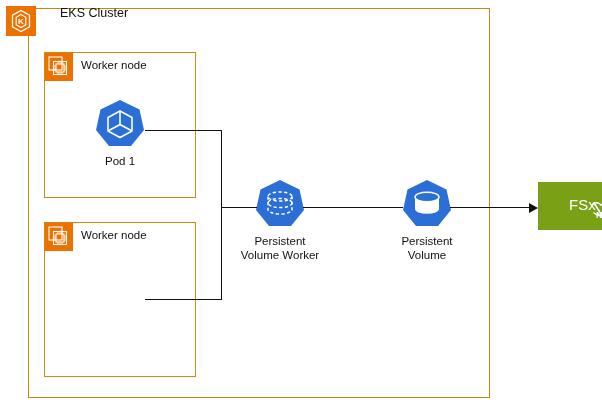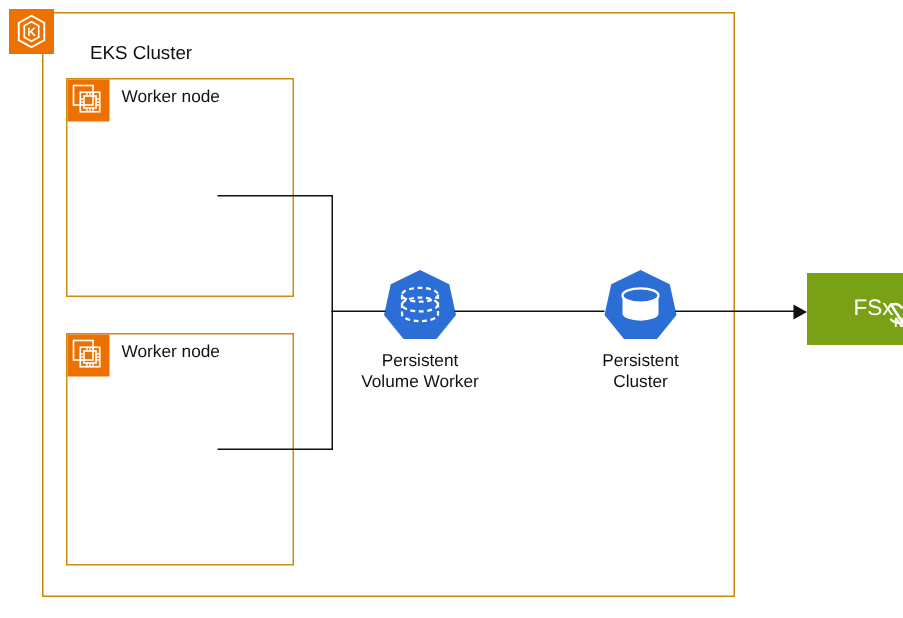--- a/index.html
+++ b/index.html
@@ -23,21 +23,21 @@
     top: 8px;
     width: 462px;
     height: 390px;
     border: 1.6px solid #C8860D;
     box-sizing: border-box;
     background: transparent;
   }
   .cluster-title {
     position: absolute;
     left: 60px;
-    top: 28px;
+    top: 6px;
     font-size: 12.5px;
     color: #111111;
     white-space: nowrap;
   }
   .cluster-icon {
     position: absolute;
     left: 6px;
     top: 6px;
     width: 30px;
     height: 30px;
@@ -184,20 +184,32 @@
           <line x1="9" y1="17" x2="11" y2="17"></line>
           <line x1="19" y1="13" x2="21" y2="13"></line>
           <line x1="19" y1="15" x2="21" y2="15"></line>
           <line x1="19" y1="17" x2="21" y2="17"></line>
         </g>
       </svg>
     </div>
     <div class="node-label">Worker node</div>
   </div>
 
+  <div class="k8s-node pod-1">
+    <svg class="k8s-hept" viewBox="0 0 54 54" aria-hidden="true">
+      <polygon points="27,2 46.5,11.5 51,32 38,48 16,48 3,32 7.5,11.5" fill="#2B6FD6"></polygon>
+      <g fill="none" stroke="#ffffff" stroke-width="1.6" stroke-linejoin="round">
+        <polygon points="27,13 39,19.5 39,33 27,39.5 15,33 15,19.5"></polygon>
+        <line x1="27" y1="13" x2="27" y2="26.5"></line>
+        <line x1="27" y1="26.5" x2="15" y2="33"></line>
+        <line x1="27" y1="26.5" x2="39" y2="33"></line>
+      </g>
+    </svg>
+    <div class="k8s-caption">Pod 1</div>
+  </div>
 
 
   <div class="k8s-node pvc">
     <svg class="k8s-hept" viewBox="0 0 54 54" aria-hidden="true">
       <polygon points="27,2 46.5,11.5 51,32 38,48 16,48 3,32 7.5,11.5" fill="#2B6FD6"></polygon>
       <g fill="none" stroke="#ffffff" stroke-width="1.5" stroke-dasharray="3.2 2.4">
         <ellipse cx="27" cy="18.5" rx="12" ry="4.6"></ellipse>
         <path d="M15,18.5 L15,31.5 A12,4.6 0 0 0 39,31.5 L39,18.5"></path>
         <ellipse cx="27" cy="25" rx="12" ry="4.6"></ellipse>
       </g>
@@ -209,21 +221,21 @@
   </div>
 
   <div class="k8s-node pv">
     <svg class="k8s-hept" viewBox="0 0 54 54" aria-hidden="true">
       <polygon points="27,2 46.5,11.5 51,32 38,48 16,48 3,32 7.5,11.5" fill="#2B6FD6"></polygon>
       <path d="M15,19 L15,31 A12,4.8 0 0 0 39,31 L39,19 Z" fill="#ffffff"></path>
       <ellipse cx="27" cy="19" rx="12" ry="4.8" fill="#2B6FD6" stroke="#ffffff" stroke-width="1.5"></ellipse>
     </svg>
     <div class="k8s-caption two-line">
       <span>Persistent</span><br>
-      <span>Cluster</span>
+      <span>Volume</span>
     </div>
   </div>
 
   <div class="fsx-box">
     <svg width="48" height="48" viewBox="0 0 48 48" aria-hidden="true">
       <text x="6" y="28" font-family="'Liberation Sans', sans-serif" font-size="15" fill="#ffffff">FSx</text>
       <g fill="none" stroke="#ffffff" stroke-width="1.6" stroke-linecap="round">
         <path d="M30,22 q5,-3 8,1 q4,-1 5,4 q1,5 -4,6 q-5,1 -8,-2"></path>
         <path d="M31,21 L38,32"></path>
       </g>

